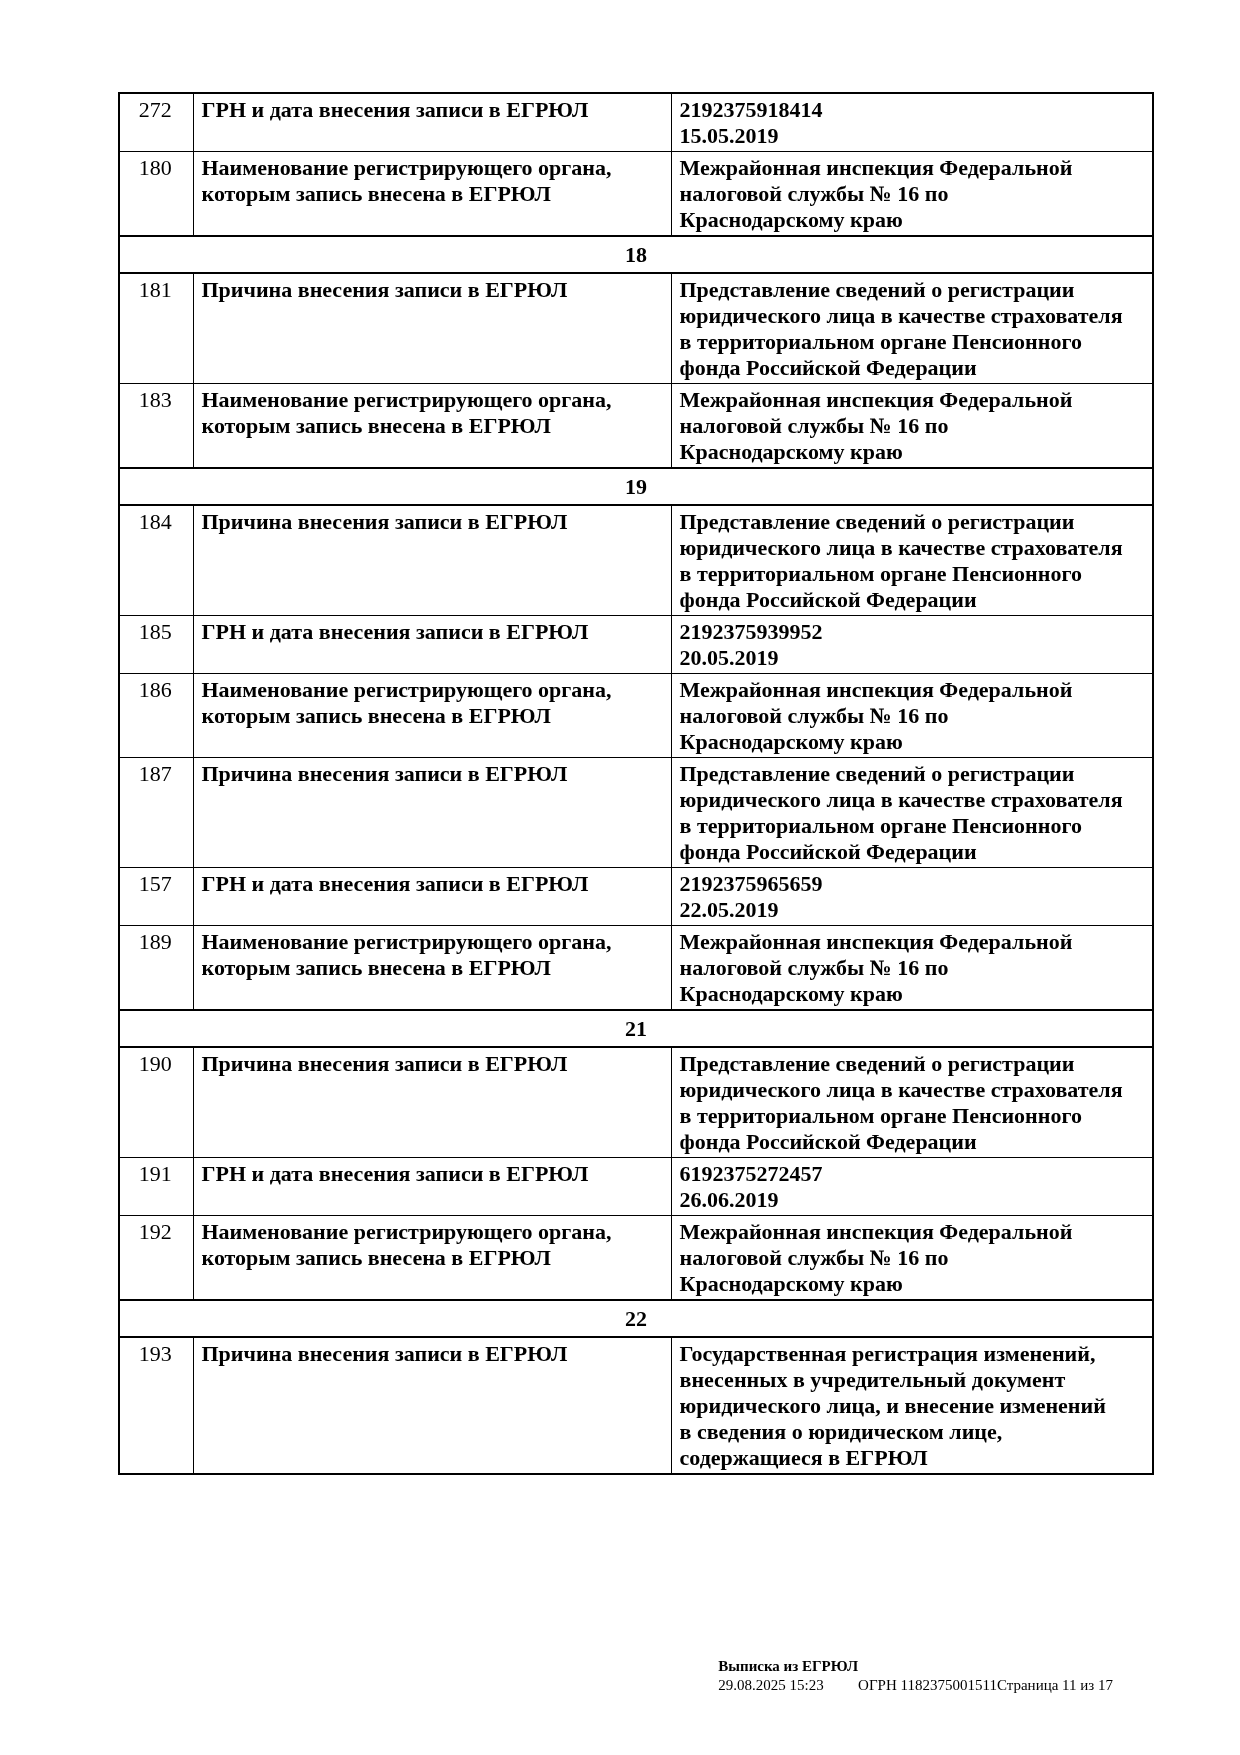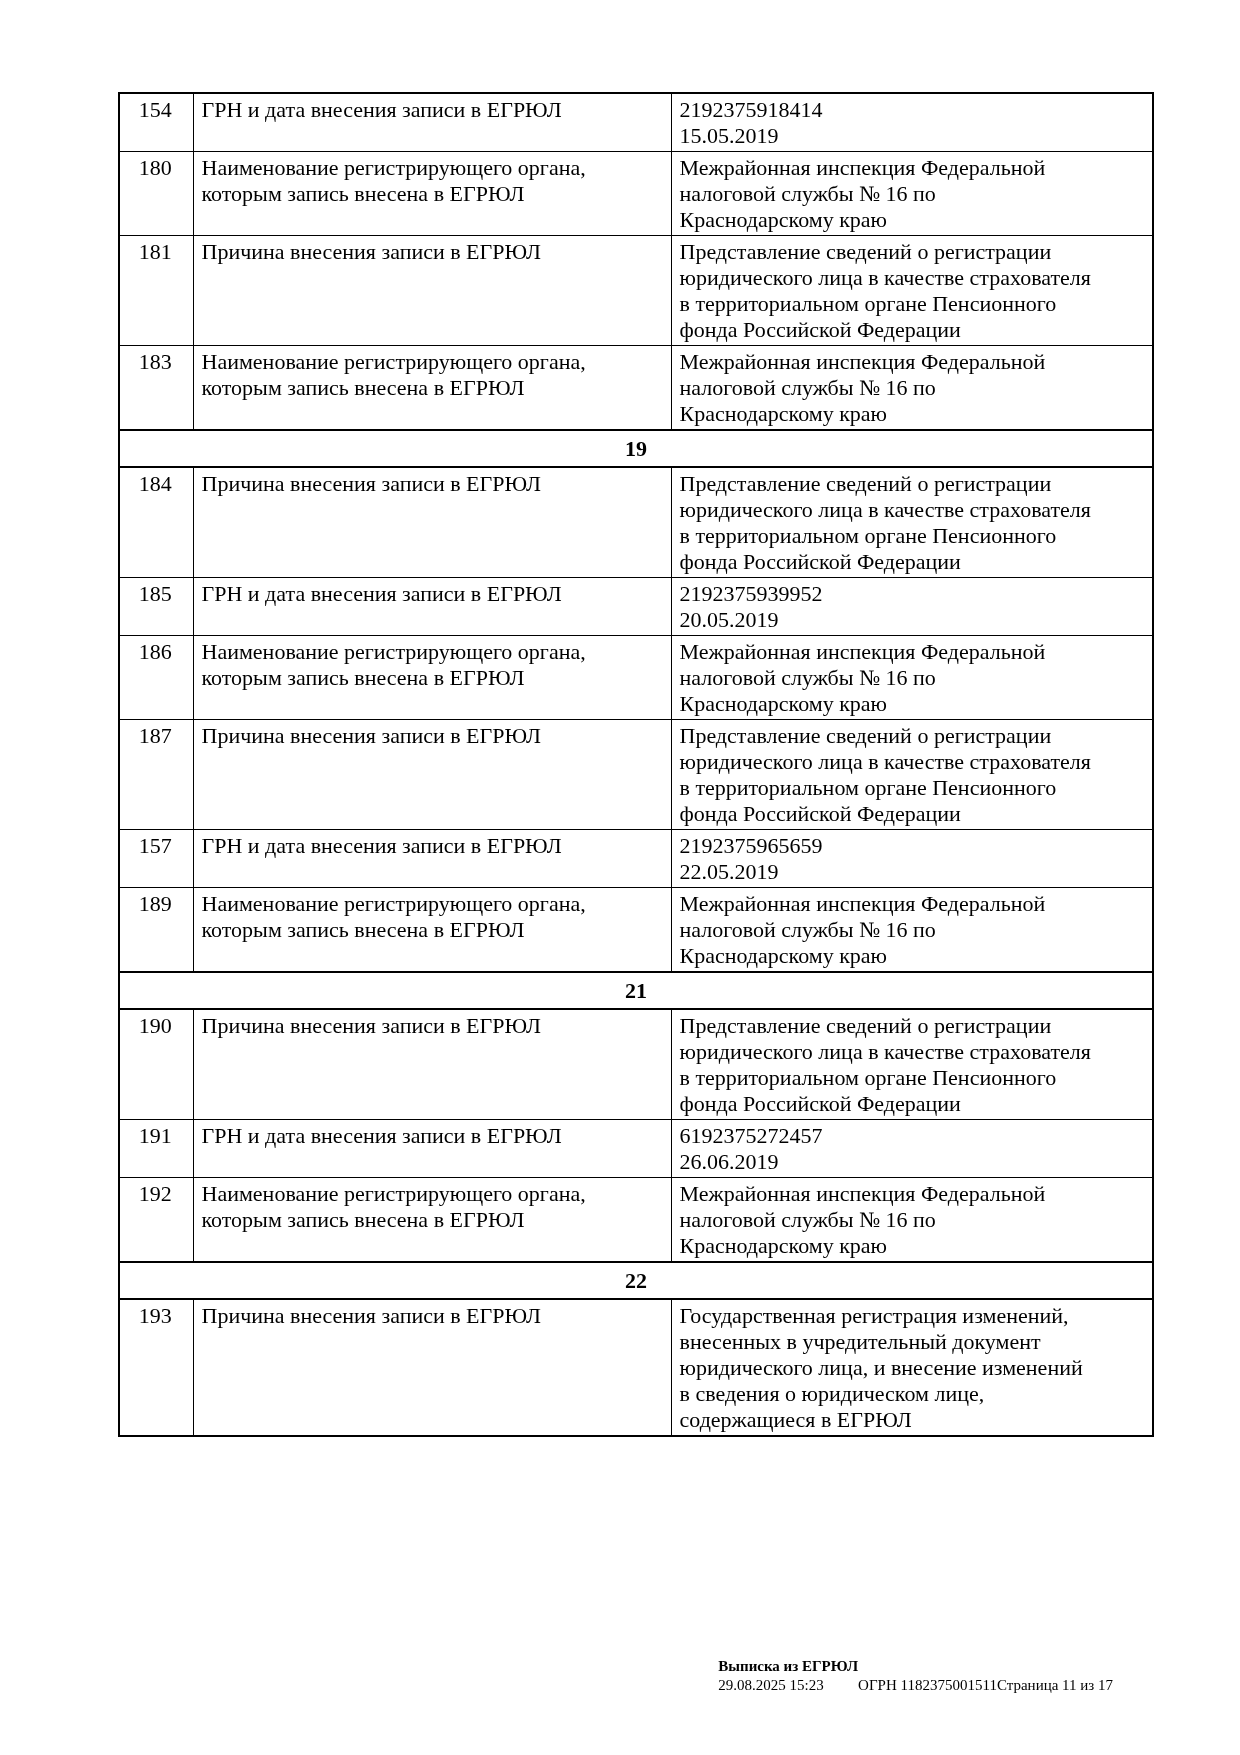--- a/index.html
+++ b/index.html
@@ -32,20 +32,21 @@
     padding: 3px 8px 2px 8px;
   }
   td.num-cell {
     text-align: center;
     padding-left: 2px;
     padding-right: 4px;
   }
   td.label-cell,
   td.value-cell {
     white-space: pre-line;
+    font-weight: bold;
   }
   tr.section-row td {
     border-top: 2.5px solid #000;
     border-bottom: 2.5px solid #000;
     text-align: center;
     font-weight: bold;
     padding: 5px 8px 4px 8px;
   }
   .footer {
     position: absolute;
@@ -66,32 +67,35 @@
 <div class="page">
 
   <table class="egrul-table">
     <colgroup>
       <col class="c-num">
       <col class="c-label">
       <col class="c-value">
     </colgroup>
     <tbody>
         <tr class="field-row">
-          <td class="num-cell">154</td>
+          <td class="num-cell">272</td>
           <td class="label-cell">ГРН и дата внесения записи в ЕГРЮЛ</td>
           <td class="value-cell">2192375918414
 15.05.2019</td>
         </tr>
         <tr class="field-row">
           <td class="num-cell">180</td>
           <td class="label-cell">Наименование регистрирующего органа,
 которым запись внесена в ЕГРЮЛ</td>
           <td class="value-cell">Межрайонная инспекция Федеральной
 налоговой службы № 16 по
 Краснодарскому краю</td>
+        </tr>
+        <tr class="section-row">
+          <td colspan="3" class="section-cell">18</td>
         </tr>
         <tr class="field-row">
           <td class="num-cell">181</td>
           <td class="label-cell">Причина внесения записи в ЕГРЮЛ</td>
           <td class="value-cell">Представление сведений о регистрации
 юридического лица в качестве страхователя
 в территориальном органе Пенсионного
 фонда Российской Федерации</td>
         </tr>
         <tr class="field-row">

